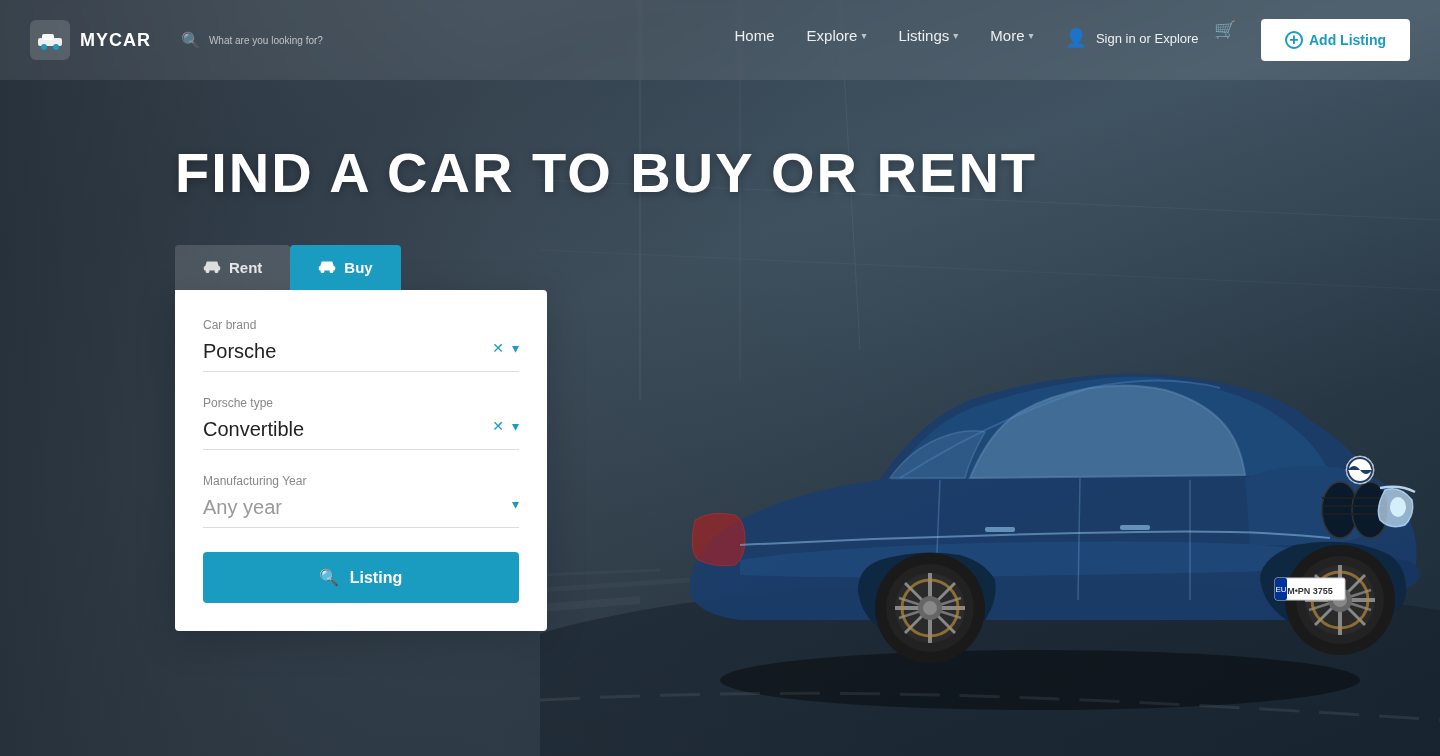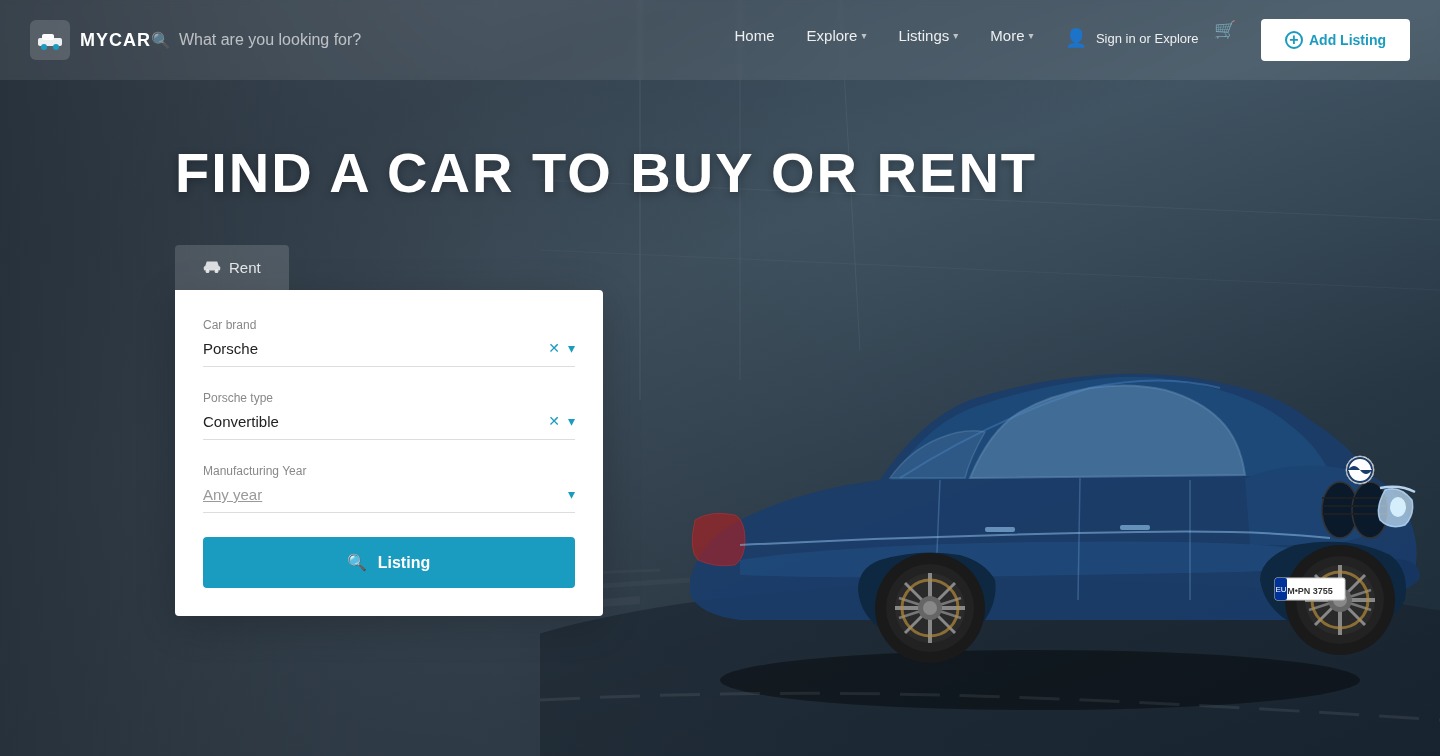--- a/index.html
+++ b/index.html
@@ -33,20 +33,21 @@
     }
 
     .logo-wrap {
       display: flex;
       align-items: center;
       gap: 10px;
       color: white;
       font-weight: 700;
       font-size: 18px;
       letter-spacing: 1px;
+      margin-right: 30px;
     }
 
     .logo-icon {
       width: 40px;
       height: 40px;
       background: rgba(255,255,255,0.15);
       border-radius: 6px;
       display: flex;
       align-items: center;
       justify-content: center;
@@ -132,37 +133,37 @@
     }
 
     .tab {
       padding: 14px 28px;
       font-size: 15px;
       cursor: pointer;
       display: flex;
       align-items: center;
       gap: 8px;
       border-radius: 4px 4px 0 0;
-      font-weight: 400;
+      font-weight: 700;
     }
 
     .tab-rent {
       background: rgba(255,255,255,0.15);
       color: rgba(255,255,255,0.85);
     }
 
     .tab-buy {
       background: #1a9bc0;
       color: white;
     }
 
     
     .search-panel {
       background: white;
-      width: 428px;
+      width: 372px;
       padding: 28px 28px 28px;
       border-radius: 0 4px 4px 4px;
       box-shadow: 0 8px 40px rgba(0,0,0,0.2);
     }
 
     .form-group {
       margin-bottom: 24px;
     }
 
     .form-label {
@@ -173,21 +174,21 @@
       font-weight: 500;
     }
 
     .form-select-wrap {
       position: relative;
       border-bottom: 1.5px solid #ddd;
       padding-bottom: 8px;
     }
 
     .form-select-value {
-      font-size: 15px;
+      font-size: 20px;
       color: #222;
       font-weight: 400;
     }
 
     .form-select-controls {
       position: absolute;
       right: 0;
       top: 0;
       display: flex;
       align-items: center;
@@ -377,21 +378,21 @@
         <rect x="4" y="4" width="12" height="6" rx="2" fill="white"></rect>
         <circle cx="6" cy="17" r="3" fill="#1a9bc0"></circle>
         <circle cx="18" cy="17" r="3" fill="#1a9bc0"></circle>
       </svg>
     </div>
     <span>MYCAR</span>
   </div>
 
   <div class="search-wrap">
     <span class="search-icon-nav">🔍</span>
-    <span style="font-size:16px; color:rgba(255,255,255,0.65);">What are you looking for?</span>
+    <span style="font-size:10px; color:rgba(255,255,255,0.65);">What are you looking for?</span>
   </div>
 
   <div class="nav-links">
     <div class="nav-item">
       <span>Home</span>
     </div>
     <div class="nav-item">
       <span>Explore</span>
       <span class="chevron">▾</span>
     </div>
@@ -428,20 +429,31 @@
         <svg width="18" height="14" viewBox="0 0 24 18" fill="rgba(255,255,255,0.8)">
           <path d="M3 9l2-6h14l2 6H3z"></path>
           <rect x="1" y="9" width="22" height="6" rx="2"></rect>
           <circle cx="6" cy="16" r="2.5" fill="rgba(255,255,255,0.8)"></circle>
           <circle cx="18" cy="16" r="2.5" fill="rgba(255,255,255,0.8)"></circle>
         </svg>
       </span>
       <span>Rent</span>
     </div>
 
+    <div class="tab tab-buy">
+      <span>
+        <svg width="18" height="14" viewBox="0 0 24 18" fill="white">
+          <path d="M3 9l2-6h14l2 6H3z"></path>
+          <rect x="1" y="9" width="22" height="6" rx="2"></rect>
+          <circle cx="6" cy="16" r="2.5" fill="white"></circle>
+          <circle cx="18" cy="16" r="2.5" fill="white"></circle>
+        </svg>
+      </span>
+      <span>Buy</span>
+    </div>
   </div>
 
   <div class="search-panel">
 
     <div class="form-group">
       <label class="form-label">Car brand</label>
       <div class="form-select-wrap">
         <span class="form-select-value">Porsche</span>
         <div class="form-select-controls">
           <button class="clear-btn">✕</button>
@@ -457,21 +469,21 @@
         <div class="form-select-controls">
           <button class="clear-btn">✕</button>
           <span class="chevron-down">▾</span>
         </div>
       </div>
     </div>
 
     <div class="form-group">
       <label class="form-label">Manufacturing Year</label>
       <div class="form-select-wrap">
-        <span class="form-select-value" style="color:#999;text-decoration:underline;">Any year</span>
+        <span class="form-select-value" style="color:#999;">Any year</span>
         <div class="form-select-controls">
           <span class="chevron-down">▾</span>
         </div>
       </div>
     </div>
 
     <button class="search-btn">
       <span>🔍</span>
       <span>Listing</span>
     </button>

